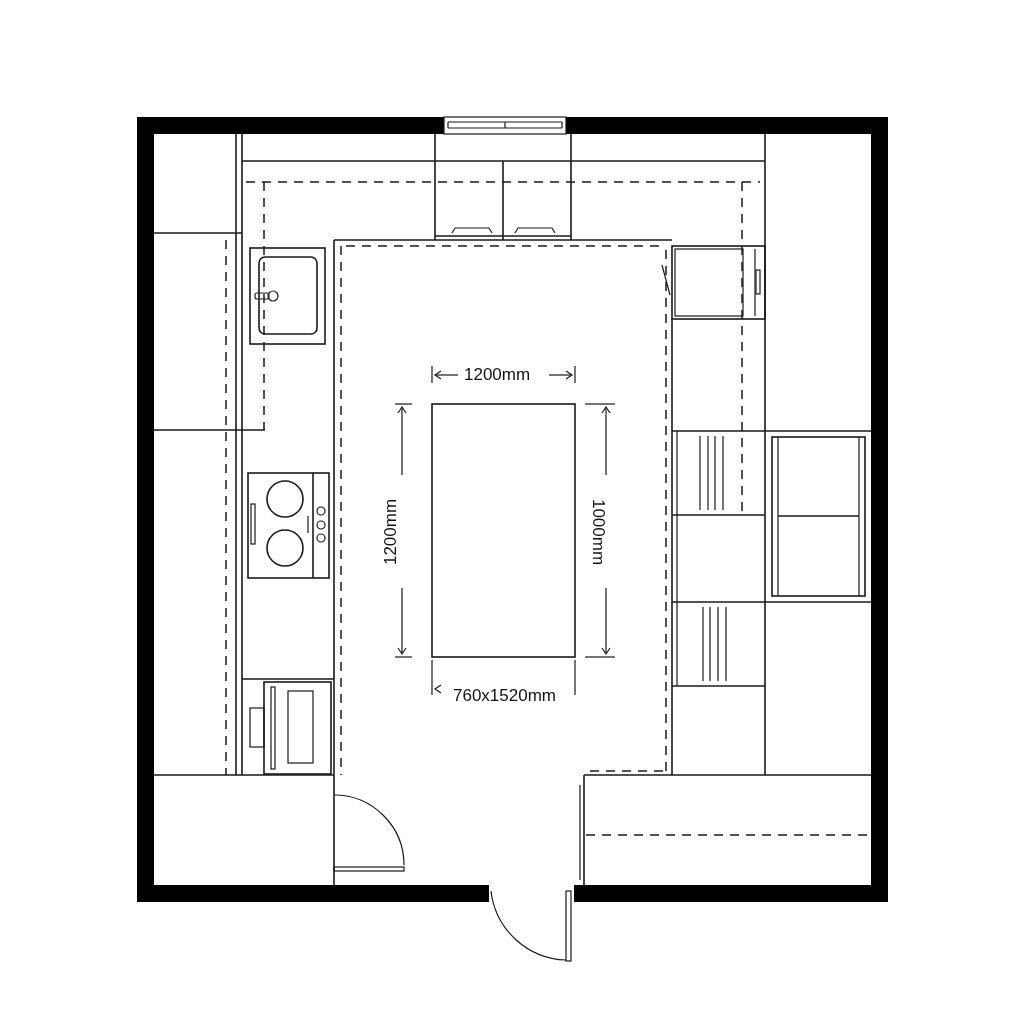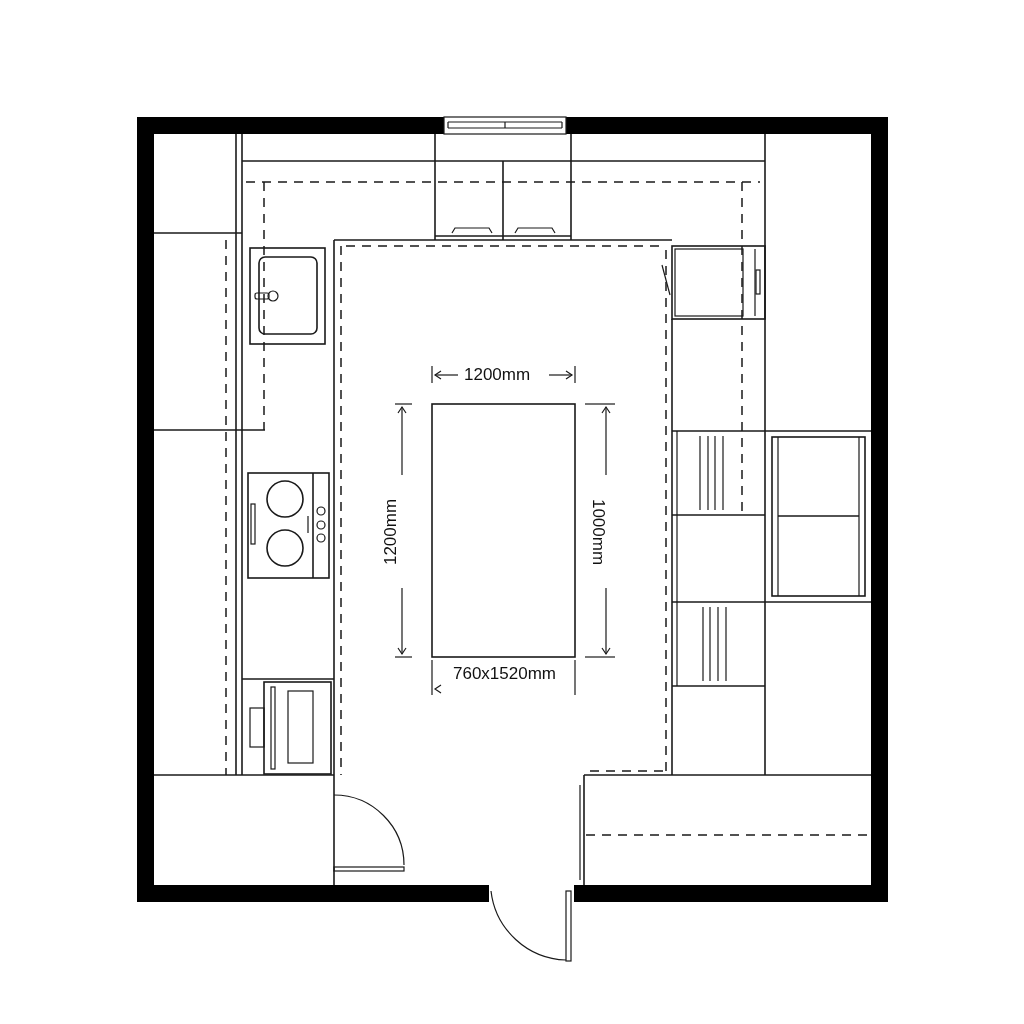--- a/index.html
+++ b/index.html
@@ -169,15 +169,15 @@
     <rect class="thin" x="334" y="867" width="70" height="4"></rect>
   </g>
 
   <g>
     <path class="thin" d="M491 891 A78 78 0 0 0 566 960"></path>
     <rect class="thin" x="566" y="891" width="5" height="70"></rect>
   </g>
 </svg>
 
 <div class="label" style="left:461px; top:365px;">1200mm</div>
-<div class="label" style="left:450px; top:664px;">760x1520mm</div>
+<div class="label" style="left:450px; top:686px;">760x1520mm</div>
 <div class="label" style="left:355px; top:522px; transform:rotate(-90deg);">1200mm</div>
 <div class="label" style="left:562px; top:522px; transform:rotate(90deg);">1000mm</div>
 
 </body></html>

